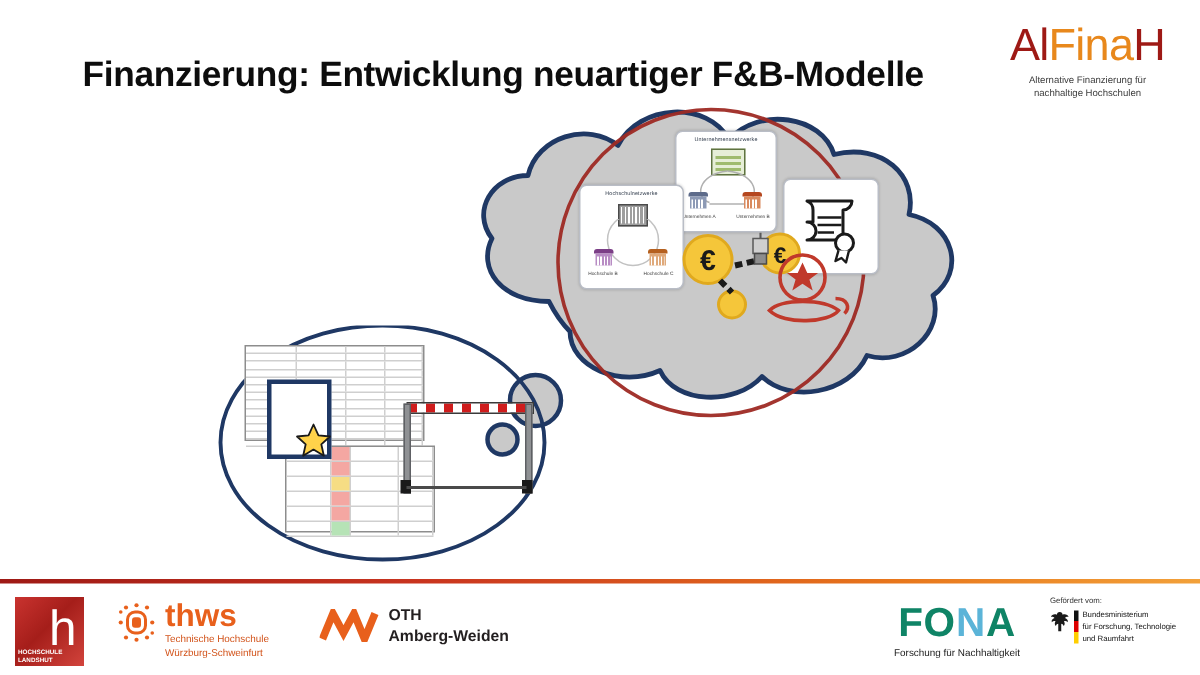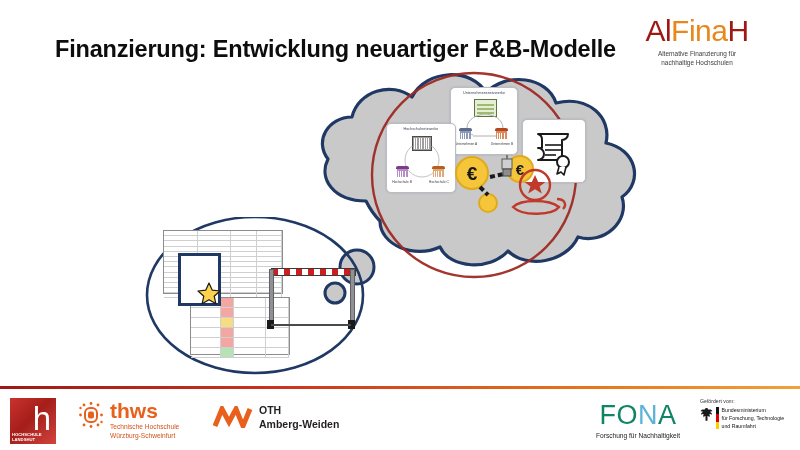--- a/index.html
+++ b/index.html
@@ -13,21 +13,21 @@
   .slide{position:absolute;left:0;top:0;width:800px;height:450px;background:#fff;overflow:hidden;}
 
   
   .slide-title{
     position:absolute;left:55px;top:36px;
     font-size:23.5px;font-weight:600;color:#0d0d0d;
     letter-spacing:-0.2px;white-space:nowrap;
   }
 
   
-  .alfinah{position:absolute;right:28px;top:16px;width:150px;text-align:center;}
+  .alfinah{position:absolute;right:0;top:16px;width:150px;text-align:center;}
   .alfinah-word{font-size:30px;font-weight:400;line-height:1;letter-spacing:-0.5px;}
   .alfinah-word .al{color:#9e1915;}
   .alfinah-word .fina{color:#e8881c;}
   .alfinah-word .h{color:#9e1915;}
   .alfinah-sub{font-size:6.4px;color:#3d3d3d;line-height:1.45;margin-top:3px;}
 
   
   .cloud-wrap{position:absolute;left:300px;top:55px;width:370px;height:260px;}
   .cloud-wrap svg{position:absolute;left:0;top:0;}
 
@@ -100,21 +100,21 @@
   .thws .word{position:absolute;left:32px;top:0px;font-size:21px;font-weight:700;color:#e8601c;line-height:1;}
   .thws .sub{position:absolute;left:32px;top:22px;font-size:6.6px;color:#d2531a;line-height:1.4;}
 
   
   .oth{position:absolute;left:213px;top:12px;}
   .oth .mark{position:absolute;left:0;top:2px;width:40px;height:22px;}
   .oth .word{position:absolute;left:46px;top:0;font-size:10.5px;font-weight:700;color:#231f20;line-height:1.3;}
 
   
   .fona{position:absolute;left:578px;top:10px;width:120px;text-align:center;}
-  .fona .word{font-size:27px;font-weight:400;letter-spacing:.5px;line-height:1;}
+  .fona .word{font-size:27px;font-weight:700;letter-spacing:.5px;line-height:1;}
   .fona .word .g{color:#0f8466;}
   .fona .word .b{color:#5bb4d8;}
   .fona .sub{font-size:6.6px;color:#1b1b1b;margin-top:3px;}
 
   
   .bmbf{position:absolute;left:700px;top:6px;width:96px;}
   .bmbf .lead{font-size:5.2px;color:#333;margin-bottom:3px;}
   .bmbf .body{display:flex;align-items:flex-start;gap:3px;}
   .bmbf .eagle{width:13px;height:15px;flex:0 0 auto;}
   .bmbf .flag{width:2.6px;height:22px;flex:0 0 auto;

